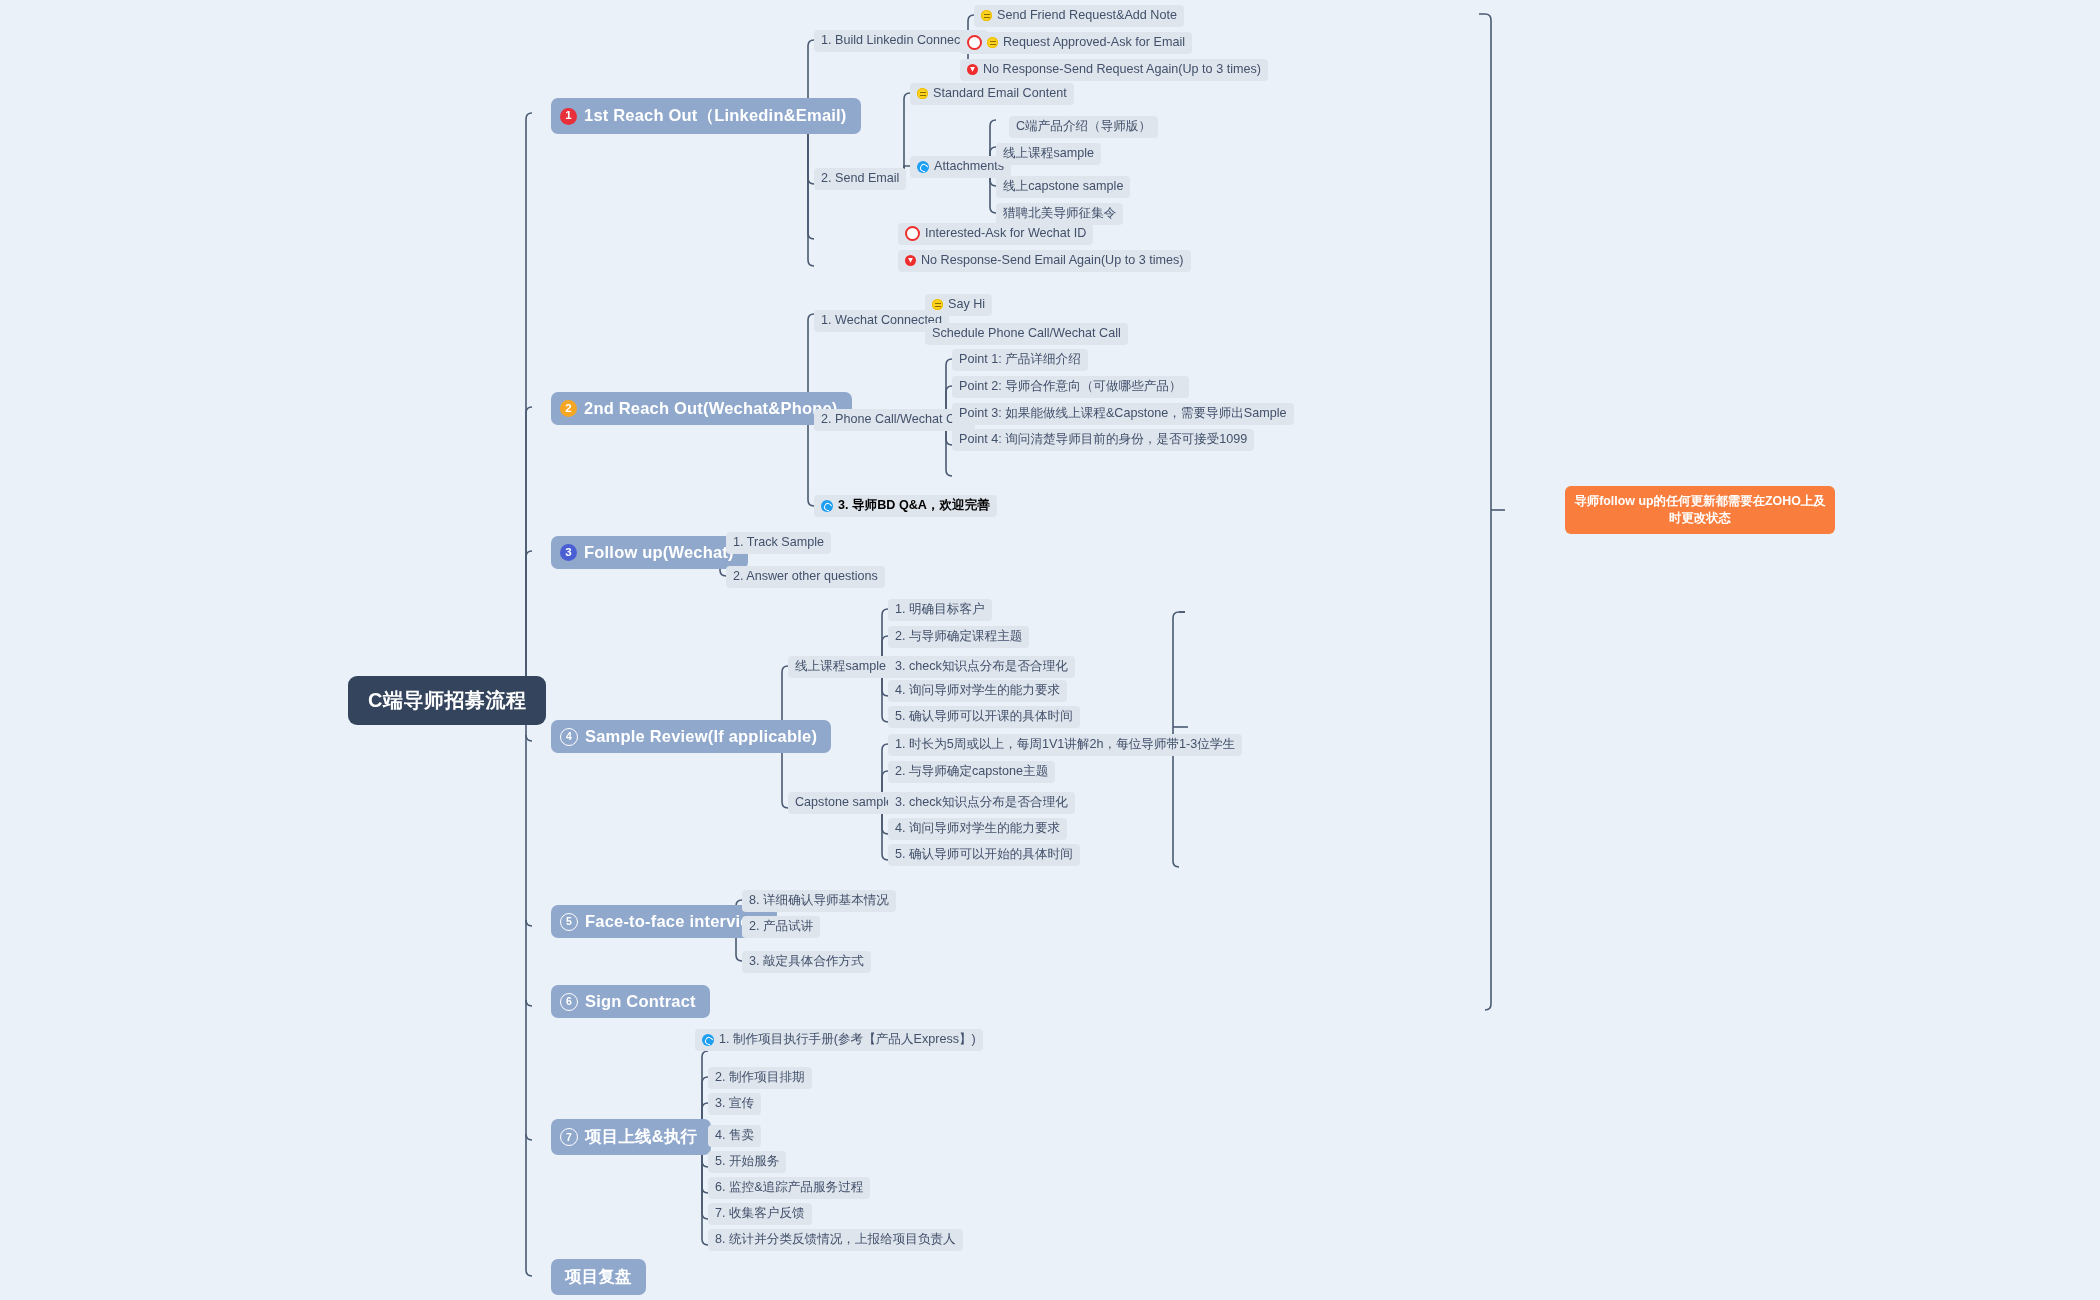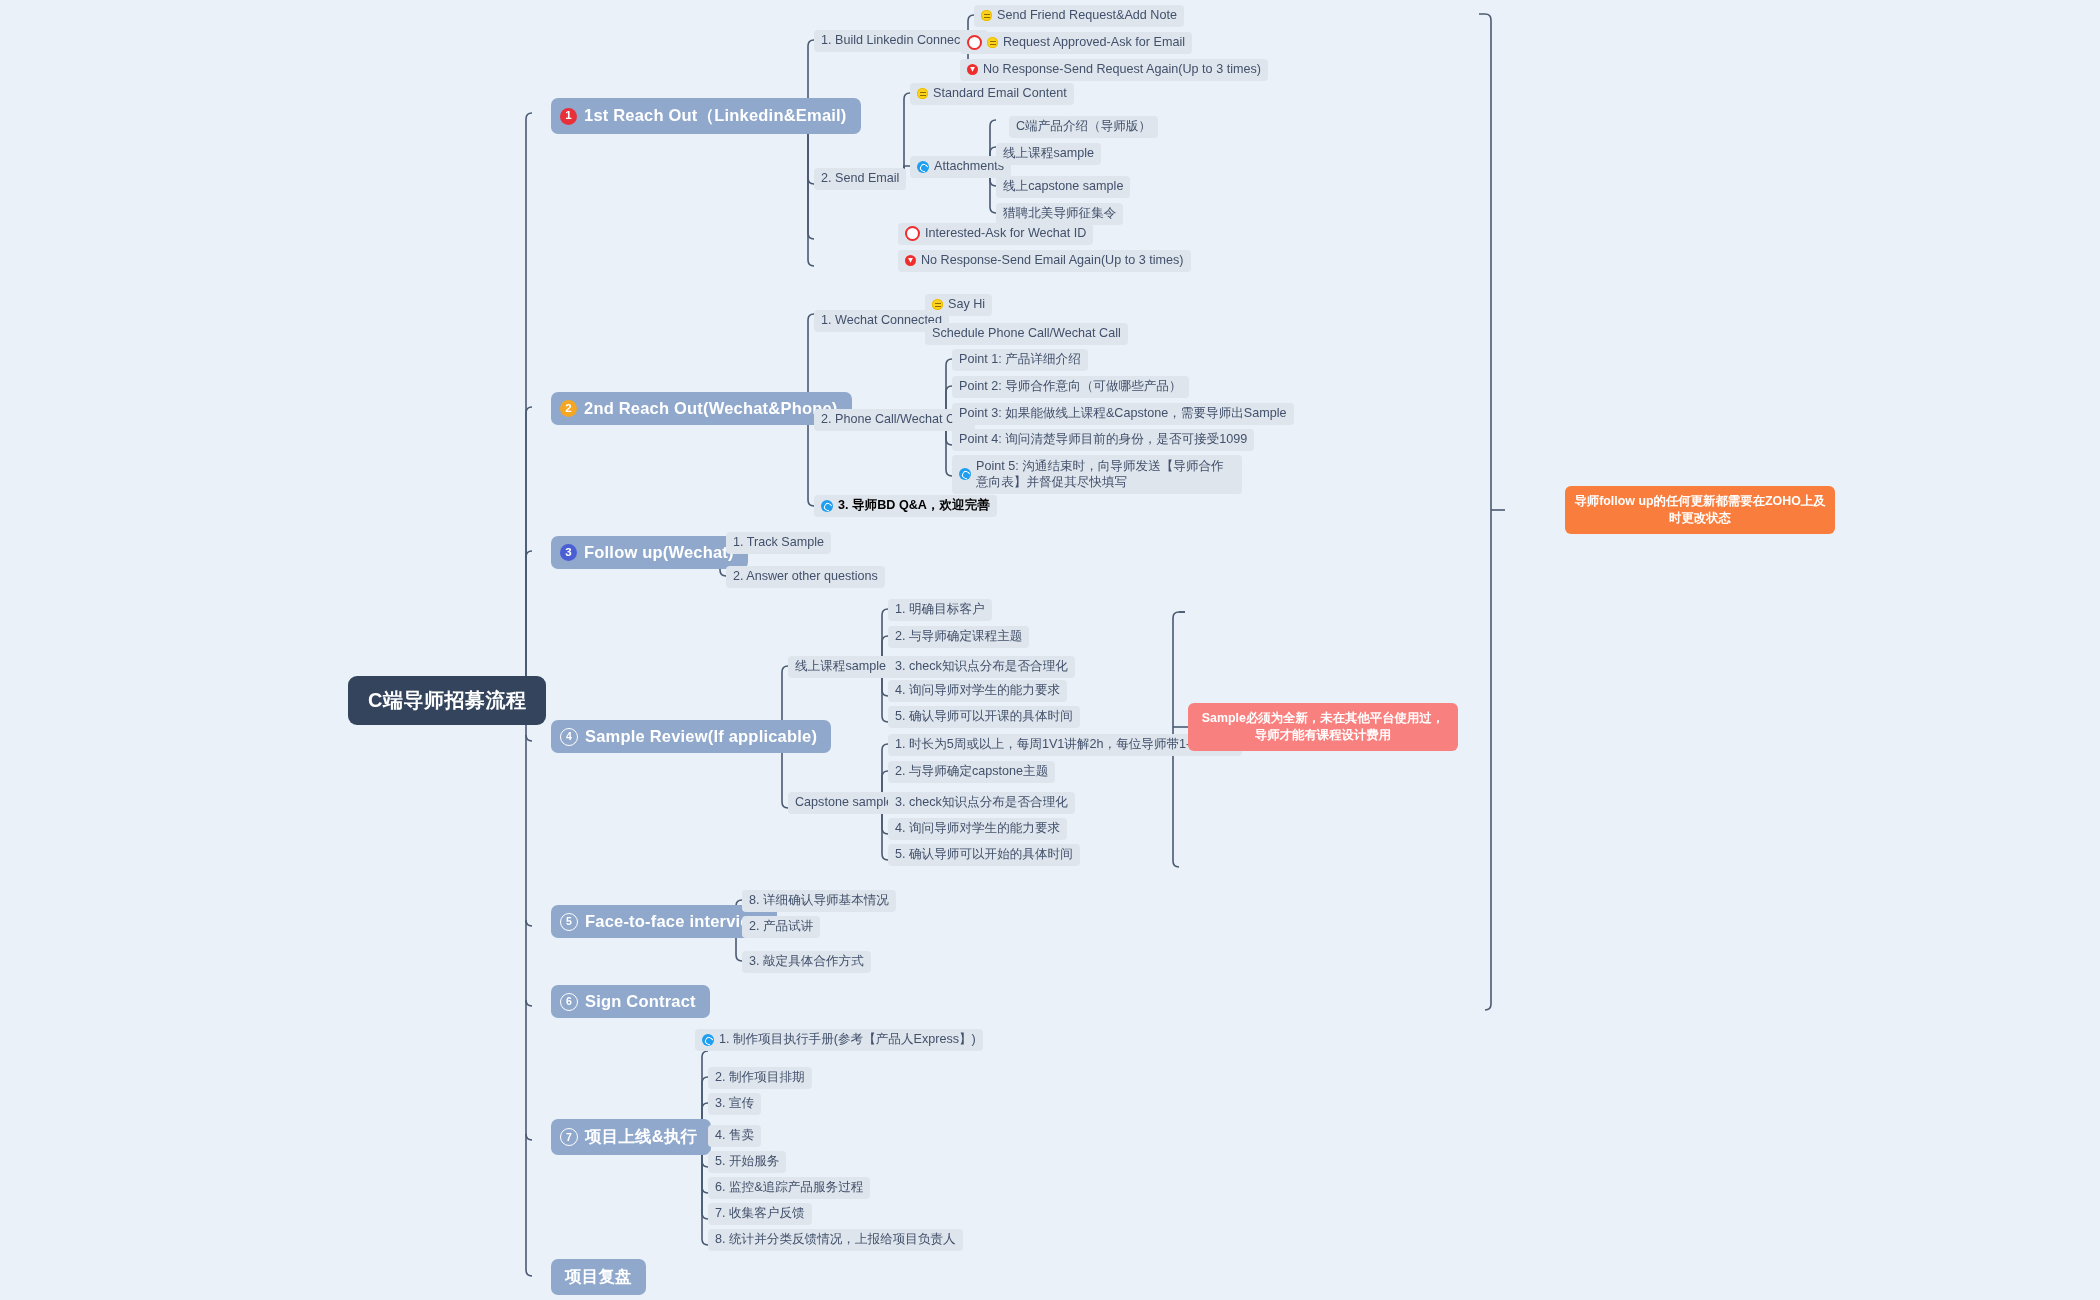--- a/index.html
+++ b/index.html
@@ -248,24 +248,20 @@
   </div>
   <div class="node leaf" style="left:952px;top:376px;">
     <span>Point 2: 导师合作意向（可做哪些产品）</span>
   </div>
   <div class="node leaf" style="left:952px;top:403px;">
     <span>Point 3: 如果能做线上课程&amp;Capstone，需要导师出Sample</span>
   </div>
   <div class="node leaf" style="left:952px;top:429px;">
     <span>Point 4: 询问清楚导师目前的身份，是否可接受1099</span>
   </div>
-  <div class="node leaf wrap" style="left:952px;top:455px;width:290px;">
-    <span class="ic ic-blue"></span>
-    <span>Point 5: 沟通结束时，向导师发送【导师合作意向表】并督促其尽快填写</span>
-  </div>
 
   <div class="node leaf red" style="left:814px;top:495px;">
     <span class="ic ic-blue"></span>
     <span>3. 导师BD Q&amp;A，欢迎完善</span>
   </div>
 
   <div class="node lvl1" style="left:551px;top:536px;">
     <span class="badge b-blue">3</span>
     <span>Follow up(Wechat)</span>
   </div>
@@ -369,17 +365,14 @@
   </div>
 
   <div class="node lvl1 plain" style="left:551px;top:1259px;">
     <span>项目复盘</span>
   </div>
 
   <div class="callout orange" style="left:1565px;top:486px;width:270px;height:48px;">
     <span>导师follow up的任何更新都需要在ZOHO上及时更改状态</span>
   </div>
 
-  <div class="callout pink" style="left:1188px;top:703px;width:270px;height:48px;">
-    <span>Sample必须为全新，未在其他平台使用过，导师才能有课程设计费用</span>
-  </div>
 
 </div>
 
 </body></html>

